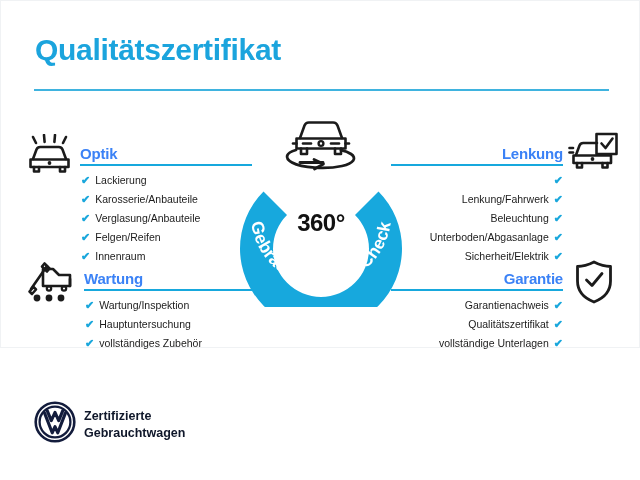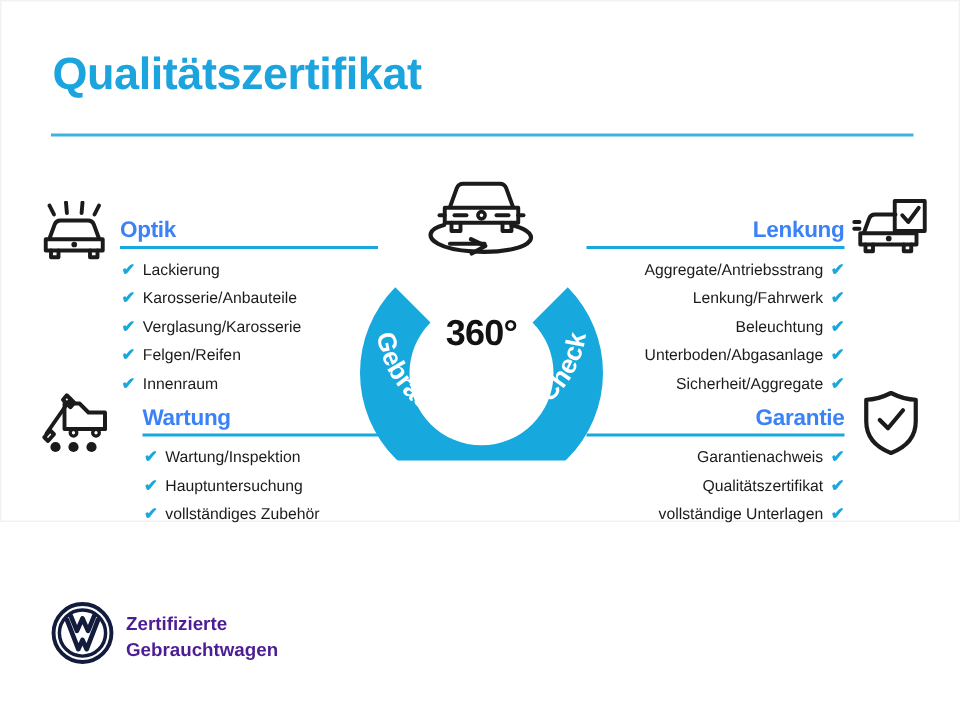--- a/index.html
+++ b/index.html
@@ -76,21 +76,21 @@
   .sec-left .check { margin-right: 5px; }
   .sec-left .items { padding-left: 1px; }
 
   
   .sec-right .section-title { right: 0; }
   .sec-right .item { justify-content: flex-end; }
   .sec-right .check { margin-left: 5px; }
 
   
   #sec-optik    { left: 79px;  top: 139px; width: 172px; }
-  #sec-wartung  { left: 94px;  top: 264px; width: 172px; text-align: center; }
+  #sec-wartung  { left: 83px;  top: 264px; width: 172px; text-align: center; }
   #sec-technik  { left: 390px; top: 139px; width: 172px; }
   #sec-garantie { left: 390px; top: 264px; width: 172px; }
 
   .section-icon { position: absolute; }
   #icon-optik    { left: 24px;  top: 133px; }
   #icon-wartung  { left: 24px;  top: 257px; }
   #icon-technik  { left: 566px; top: 130px; }
   #icon-garantie { left: 572px; top: 258px; }
 
   
@@ -118,21 +118,21 @@
 
   
   #footer { position: absolute; left: 33px; top: 400px; }
   #vw-logo { position: absolute; left: 0; top: 0; }
   #vw-text {
     position: absolute;
     left: 50px; top: 7px;
     font-size: 12.5px;
     font-weight: bold;
     line-height: 1.35;
-    color: #4c1d95;
+    color: #0f172a;
     white-space: nowrap;
   }
 </style>
 </head>
 <body>
 
 <div id="page">
 
   <div id="page-title">Qualitätszertifikat</div>
   <div id="title-rule"></div>
@@ -163,21 +163,21 @@
       <div class="item">
         <span class="check">✔</span>
         <span>Lackierung</span>
       </div>
       <div class="item">
         <span class="check">✔</span>
         <span>Karosserie/Anbauteile</span>
       </div>
       <div class="item">
         <span class="check">✔</span>
-        <span>Verglasung/Karosserie</span>
+        <span>Verglasung/Anbauteile</span>
       </div>
       <div class="item">
         <span class="check">✔</span>
         <span>Felgen/Reifen</span>
       </div>
       <div class="item">
         <span class="check">✔</span>
         <span>Innenraum</span>
       </div>
     </div>
@@ -237,37 +237,36 @@
       <circle cx="25.5" cy="28" r="1.9" fill="#1b1b1b"></circle>
     </svg>
   </div>
   <div class="section sec-right" id="sec-technik">
     <div class="section-head">
       <div class="section-title">Lenkung</div>
       <div class="section-rule"></div>
     </div>
     <div class="items">
       <div class="item">
-        <span>Aggregate/Antriebsstrang</span>
         <span class="check">✔</span>
       </div>
       <div class="item">
         <span>Lenkung/Fahrwerk</span>
         <span class="check">✔</span>
       </div>
       <div class="item">
         <span>Beleuchtung</span>
         <span class="check">✔</span>
       </div>
       <div class="item">
         <span>Unterboden/Abgasanlage</span>
         <span class="check">✔</span>
       </div>
       <div class="item">
-        <span>Sicherheit/Aggregate</span>
+        <span>Sicherheit/Elektrik</span>
         <span class="check">✔</span>
       </div>
     </div>
   </div>
 
   <div class="section-icon" id="icon-garantie">
     <svg width="42" height="46" viewBox="0 0 42 46">
       <path d="M21 3 C15 6 9 7.5 4.5 7.5 V22 C4.5 33 12 39.5 21 43 C30 39.5 37.5 33 37.5 22 V7.5 C33 7.5 27 6 21 3 Z" fill="none" stroke="#1b1b1b" stroke-width="2.8" stroke-linejoin="round"></path>
       <path d="M13.5 21 L19 26.5 L29 14.5" fill="none" stroke="#1b1b1b" stroke-width="2.8" stroke-linecap="round" stroke-linejoin="round"></path>
     </svg>

